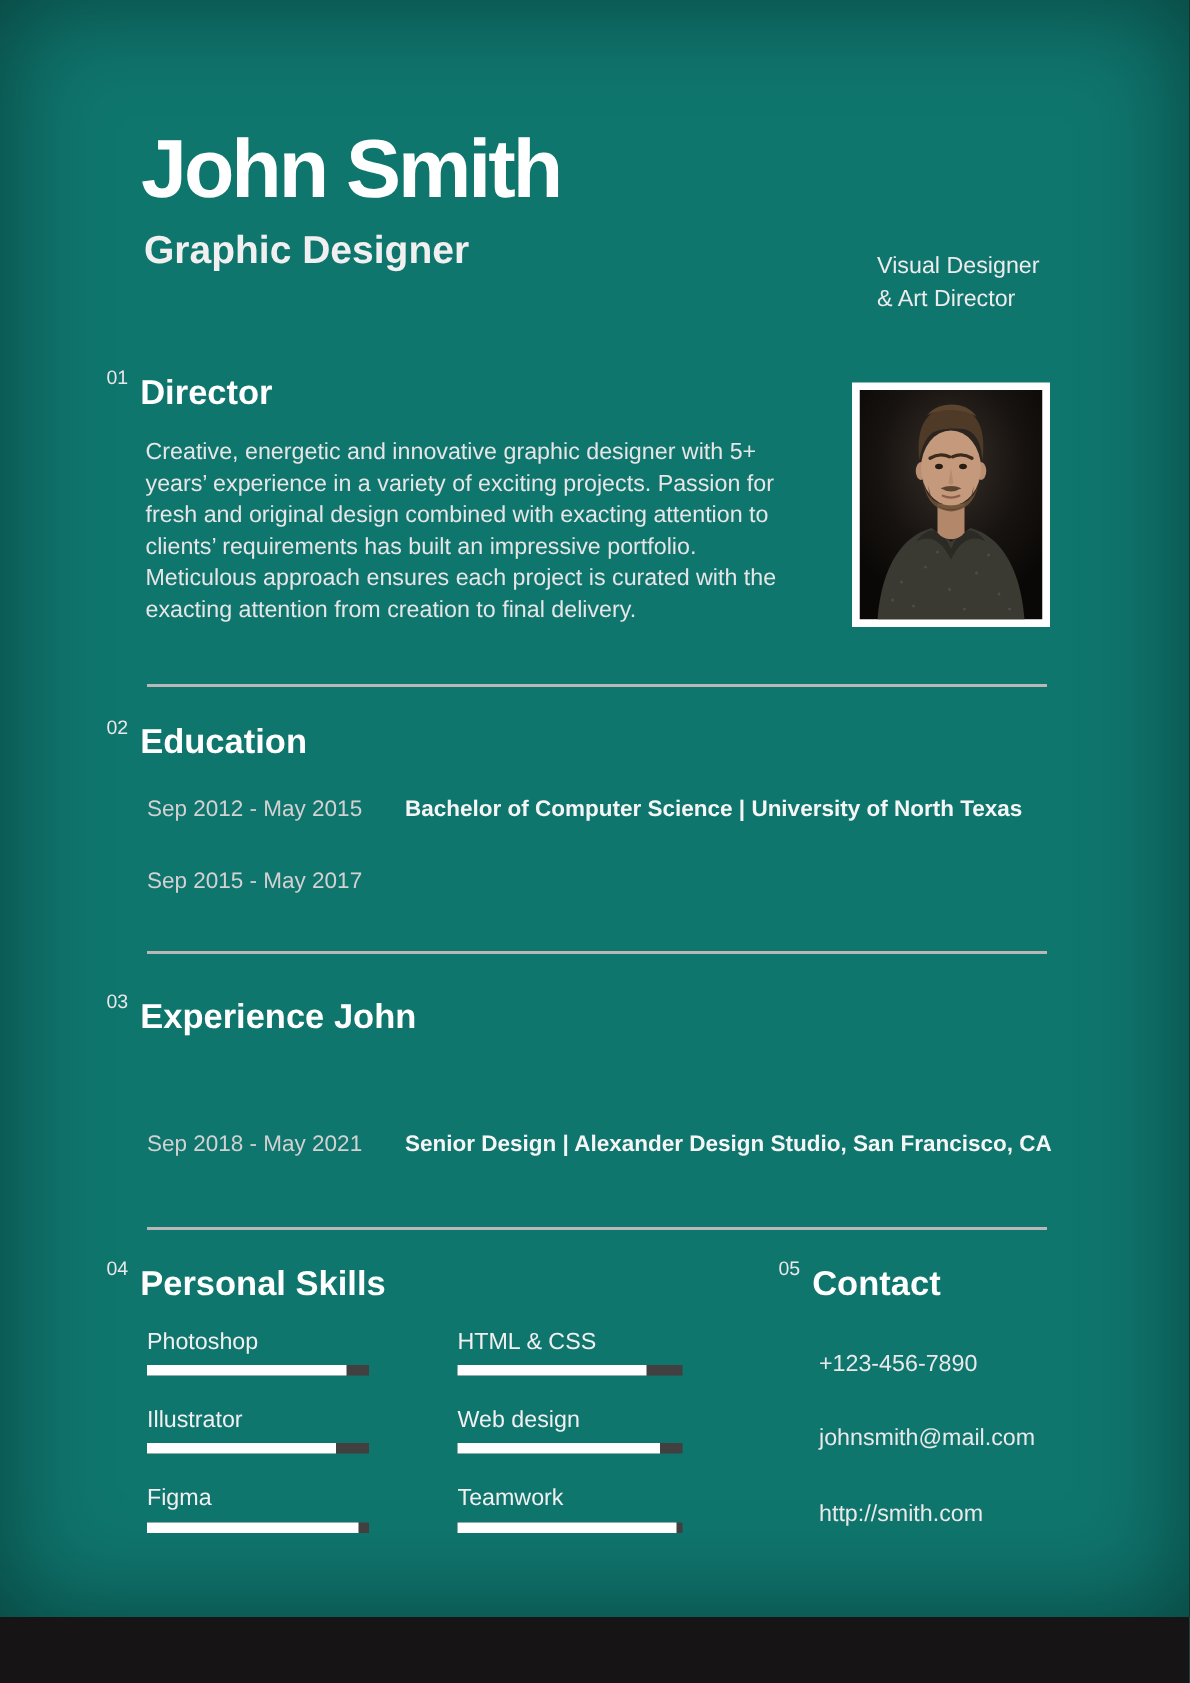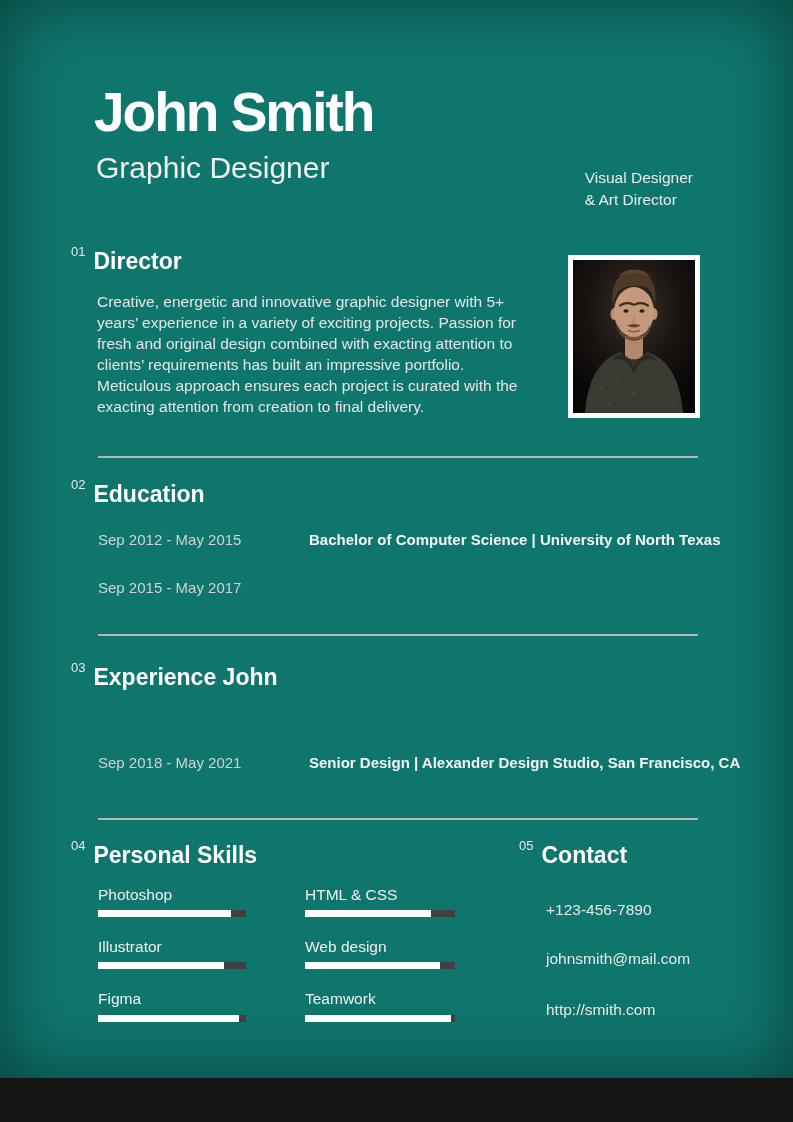--- a/index.html
+++ b/index.html
@@ -18,21 +18,21 @@
   }
 
   
   .name {
     position: absolute; left: 94px; top: 80px;
     font-size: 55px; font-weight: 700; letter-spacing: -2px;
     color: #ffffff; white-space: nowrap;
   }
   .subtitle {
     position: absolute; left: 96px; top: 151px;
-    font-size: 30px; font-weight: 400; color: #f1eff0;
+    font-size: 26px; font-weight: 700; color: #f1eff0;
   }
   .tagline {
     position: absolute; right: 100px; top: 167px;
     text-align: left; font-size: 15.5px; line-height: 21.5px;
     color: #edebec;
   }
 
   
   .sec-head {
     position: absolute; left: 71px;
@@ -65,21 +65,20 @@
   .divider {
     position: absolute; left: 98px; width: 600px; height: 2px;
     background: #b9b7b8;
   }
 
   
   .entry-row {
     position: absolute; left: 98px; width: 600px;
     display: flex; align-items: baseline;
     font-size: 15px;
-    gap: 39px;
   }
   .entry-date {
     width: 172px; flex: 0 0 172px;
     color: #d3d1d2; font-weight: 400;
   }
   .entry-detail {
     color: #f6f5f5; font-weight: 700; white-space: nowrap;
   }
 
   

